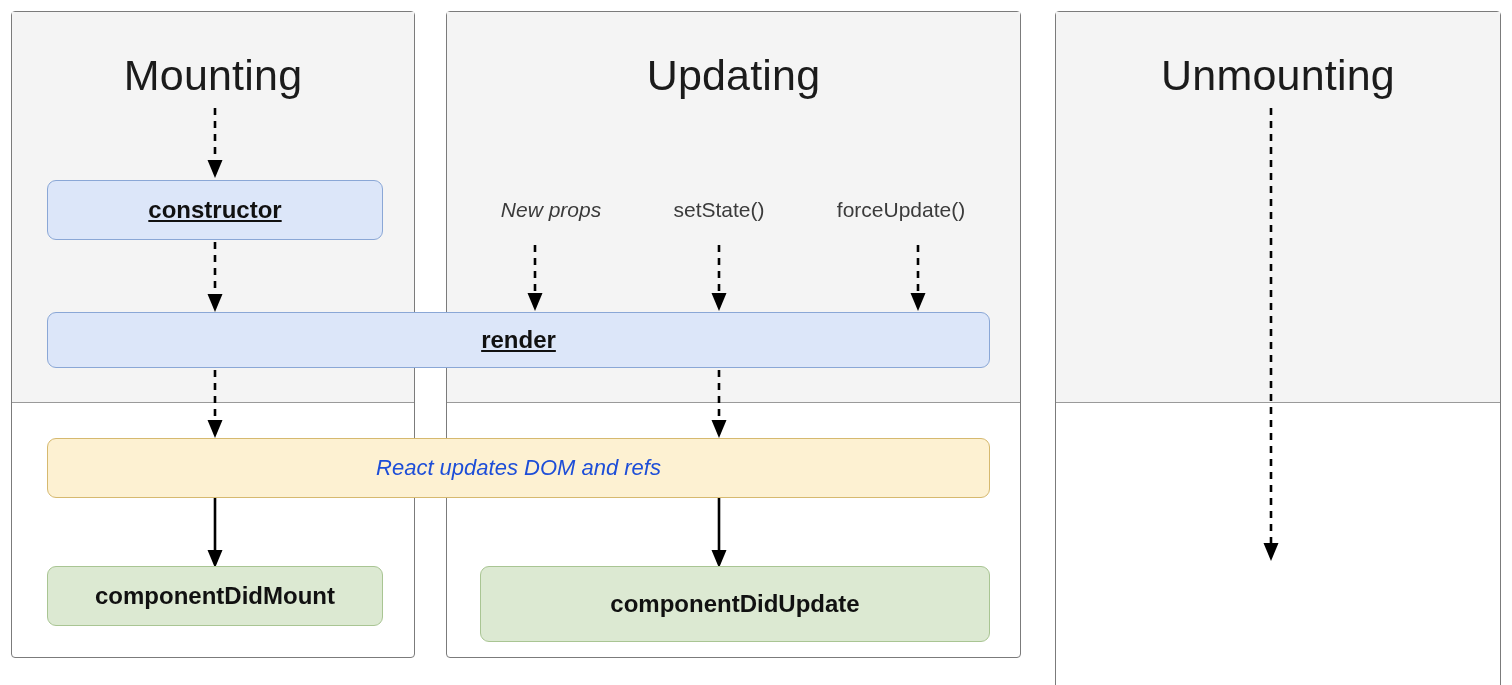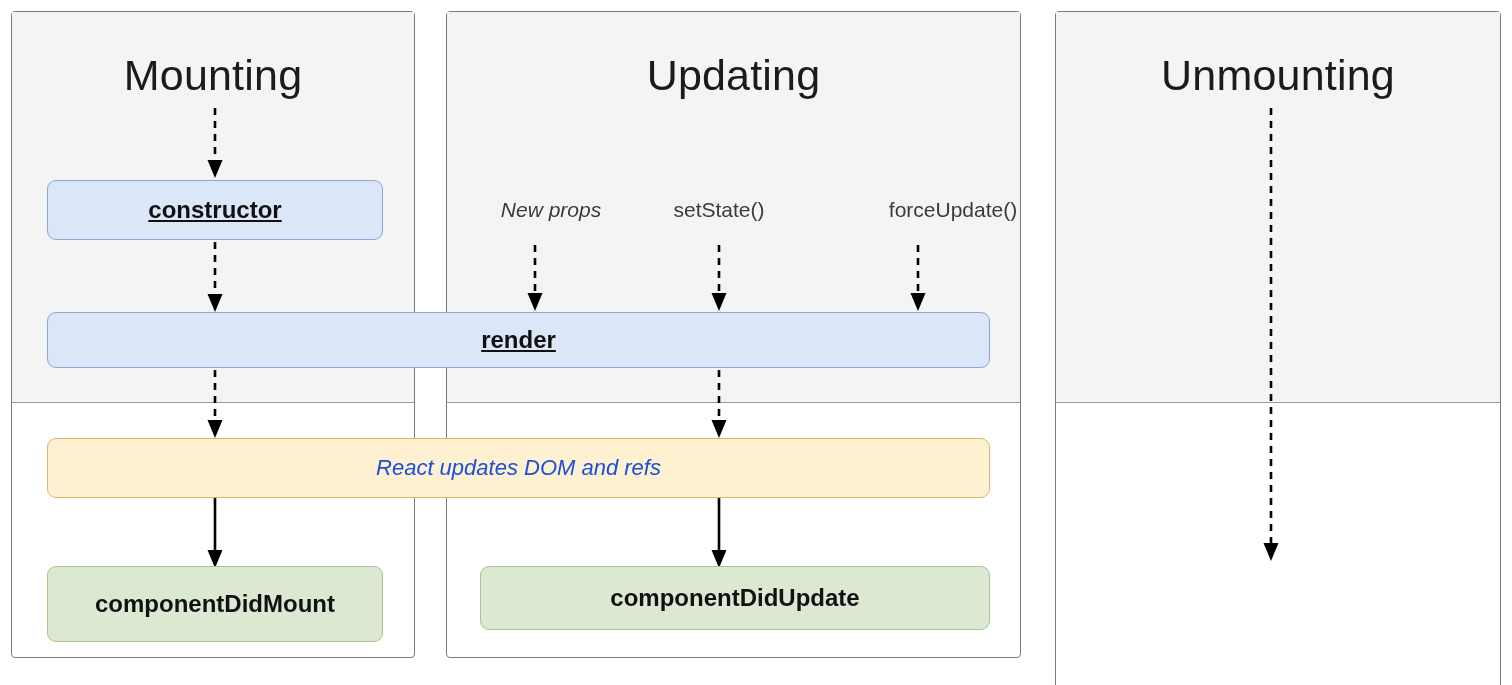--- a/index.html
+++ b/index.html
@@ -138,21 +138,21 @@
     <span>constructor</span>
   </div>
 
   <svg class="arrow" style="left:215px; top:242px;" width="22" height="72" viewBox="0 0 22 72">
     <line x1="11" y1="0" x2="11" y2="54" stroke="#000" stroke-width="2.6" stroke-dasharray="7,6"></line>
     <polygon points="11,70 3.5,52 18.5,52" fill="#000"></polygon>
   </svg>
 
   <div class="trigger-label italic" style="left:551px; top:198px;">New props</div>
   <div class="trigger-label" style="left:719px; top:198px;">setState()</div>
-  <div class="trigger-label" style="left:953px; top:198px;">forceUpdate()</div>
+  <div class="trigger-label" style="left:901px; top:198px;">forceUpdate()</div>
 
   <svg class="arrow" style="left:535px; top:245px;" width="22" height="68" viewBox="0 0 22 68">
     <line x1="11" y1="0" x2="11" y2="50" stroke="#000" stroke-width="2.6" stroke-dasharray="7,6"></line>
     <polygon points="11,66 3.5,48 18.5,48" fill="#000"></polygon>
   </svg>
   <svg class="arrow" style="left:719px; top:245px;" width="22" height="68" viewBox="0 0 22 68">
     <line x1="11" y1="0" x2="11" y2="50" stroke="#000" stroke-width="2.6" stroke-dasharray="7,6"></line>
     <polygon points="11,66 3.5,48 18.5,48" fill="#000"></polygon>
   </svg>
   <svg class="arrow" style="left:918px; top:245px;" width="22" height="68" viewBox="0 0 22 68">
@@ -179,25 +179,25 @@
 
   <svg class="arrow" style="left:215px; top:498px;" width="22" height="70" viewBox="0 0 22 70">
     <line x1="11" y1="0" x2="11" y2="54" stroke="#000" stroke-width="2.6"></line>
     <polygon points="11,70 3.5,52 18.5,52" fill="#000"></polygon>
   </svg>
   <svg class="arrow" style="left:719px; top:498px;" width="22" height="70" viewBox="0 0 22 70">
     <line x1="11" y1="0" x2="11" y2="54" stroke="#000" stroke-width="2.6"></line>
     <polygon points="11,70 3.5,52 18.5,52" fill="#000"></polygon>
   </svg>
 
-  <div class="node green" style="left:47px; top:566px; width:336px; height:76px;">
+  <div class="node green" style="left:47px; top:566px; width:336px; height:60px;">
     <span>componentDidMount</span>
   </div>
 
-  <div class="node green" style="left:480px; top:566px; width:510px; height:64px;">
+  <div class="node green" style="left:480px; top:566px; width:510px; height:76px;">
     <span>componentDidUpdate</span>
   </div>
 
   <svg class="arrow" style="left:1271px; top:108px;" width="22" height="455" viewBox="0 0 22 455">
     <line x1="11" y1="0" x2="11" y2="437" stroke="#000" stroke-width="2.6" stroke-dasharray="7,6"></line>
     <polygon points="11,453 3.5,435 18.5,435" fill="#000"></polygon>
   </svg>
 
 
 

